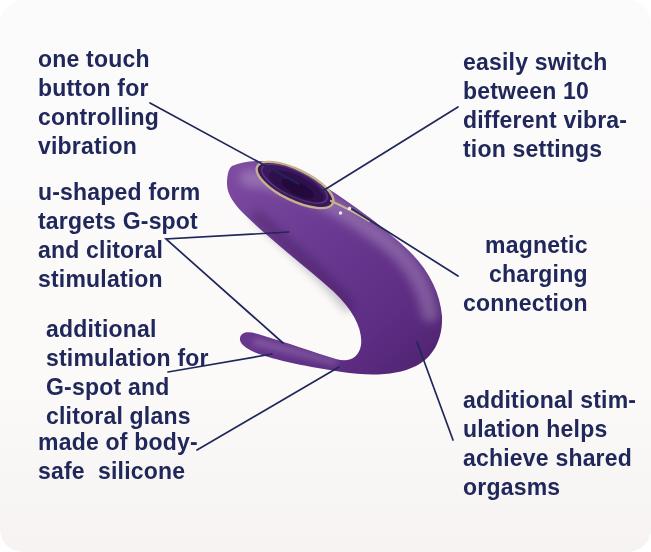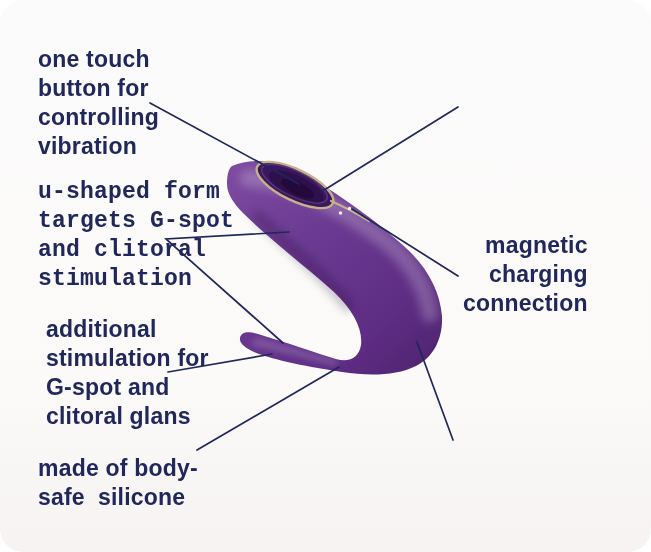--- a/index.html
+++ b/index.html
@@ -15,23 +15,23 @@
   .lbl{
     position:absolute;
     color:#20275A;
     font-size:23px;
     line-height:29px;
     font-weight:700;
     letter-spacing:0.2px;
     white-space:pre-wrap;
   }
   .lbl-one-touch      {left:38px; top:45px;}
-  .lbl-u-shaped       {left:38px; top:178px;font-family:Liberation Mono, monospace;}
+  .lbl-u-shaped       {left:38px; top:178px;}
   .lbl-add-left       {left:38px; top:315px;margin-left:8px;}
-  .lbl-body-safe      {left:38px; top:454px;}
+  .lbl-body-safe      {left:38px; top:428px;}
   .lbl-easily         {left:463px; top:48px;}
   .lbl-magnetic       {left:463px; top:231px;text-align:right;}
   .lbl-shared         {left:463px; top:386px;}
 </style>
 </head>
 <body>
 
 <div class="stage">
 
   <svg width="651" height="552" viewBox="0 0 651 552">
@@ -103,16 +103,24 @@
   <div class="lbl lbl-u-shaped">u-shaped form
 targets G-spot
 and clitoral
 stimulation</div>
   <div class="lbl lbl-add-left">additional
 stimulation for
 G-spot and
 clitoral glans</div>
   <div class="lbl lbl-body-safe">made of body-
 safe  silicone</div>
+  <div class="lbl lbl-easily">easily switch
+between 10
+different vibra-
+tion settings</div>
   <div class="lbl lbl-magnetic">magnetic
 charging
 connection</div>
+  <div class="lbl lbl-shared">additional stim-
+ulation helps
+achieve shared
+orgasms</div>
 </div>
 
 </body></html>

